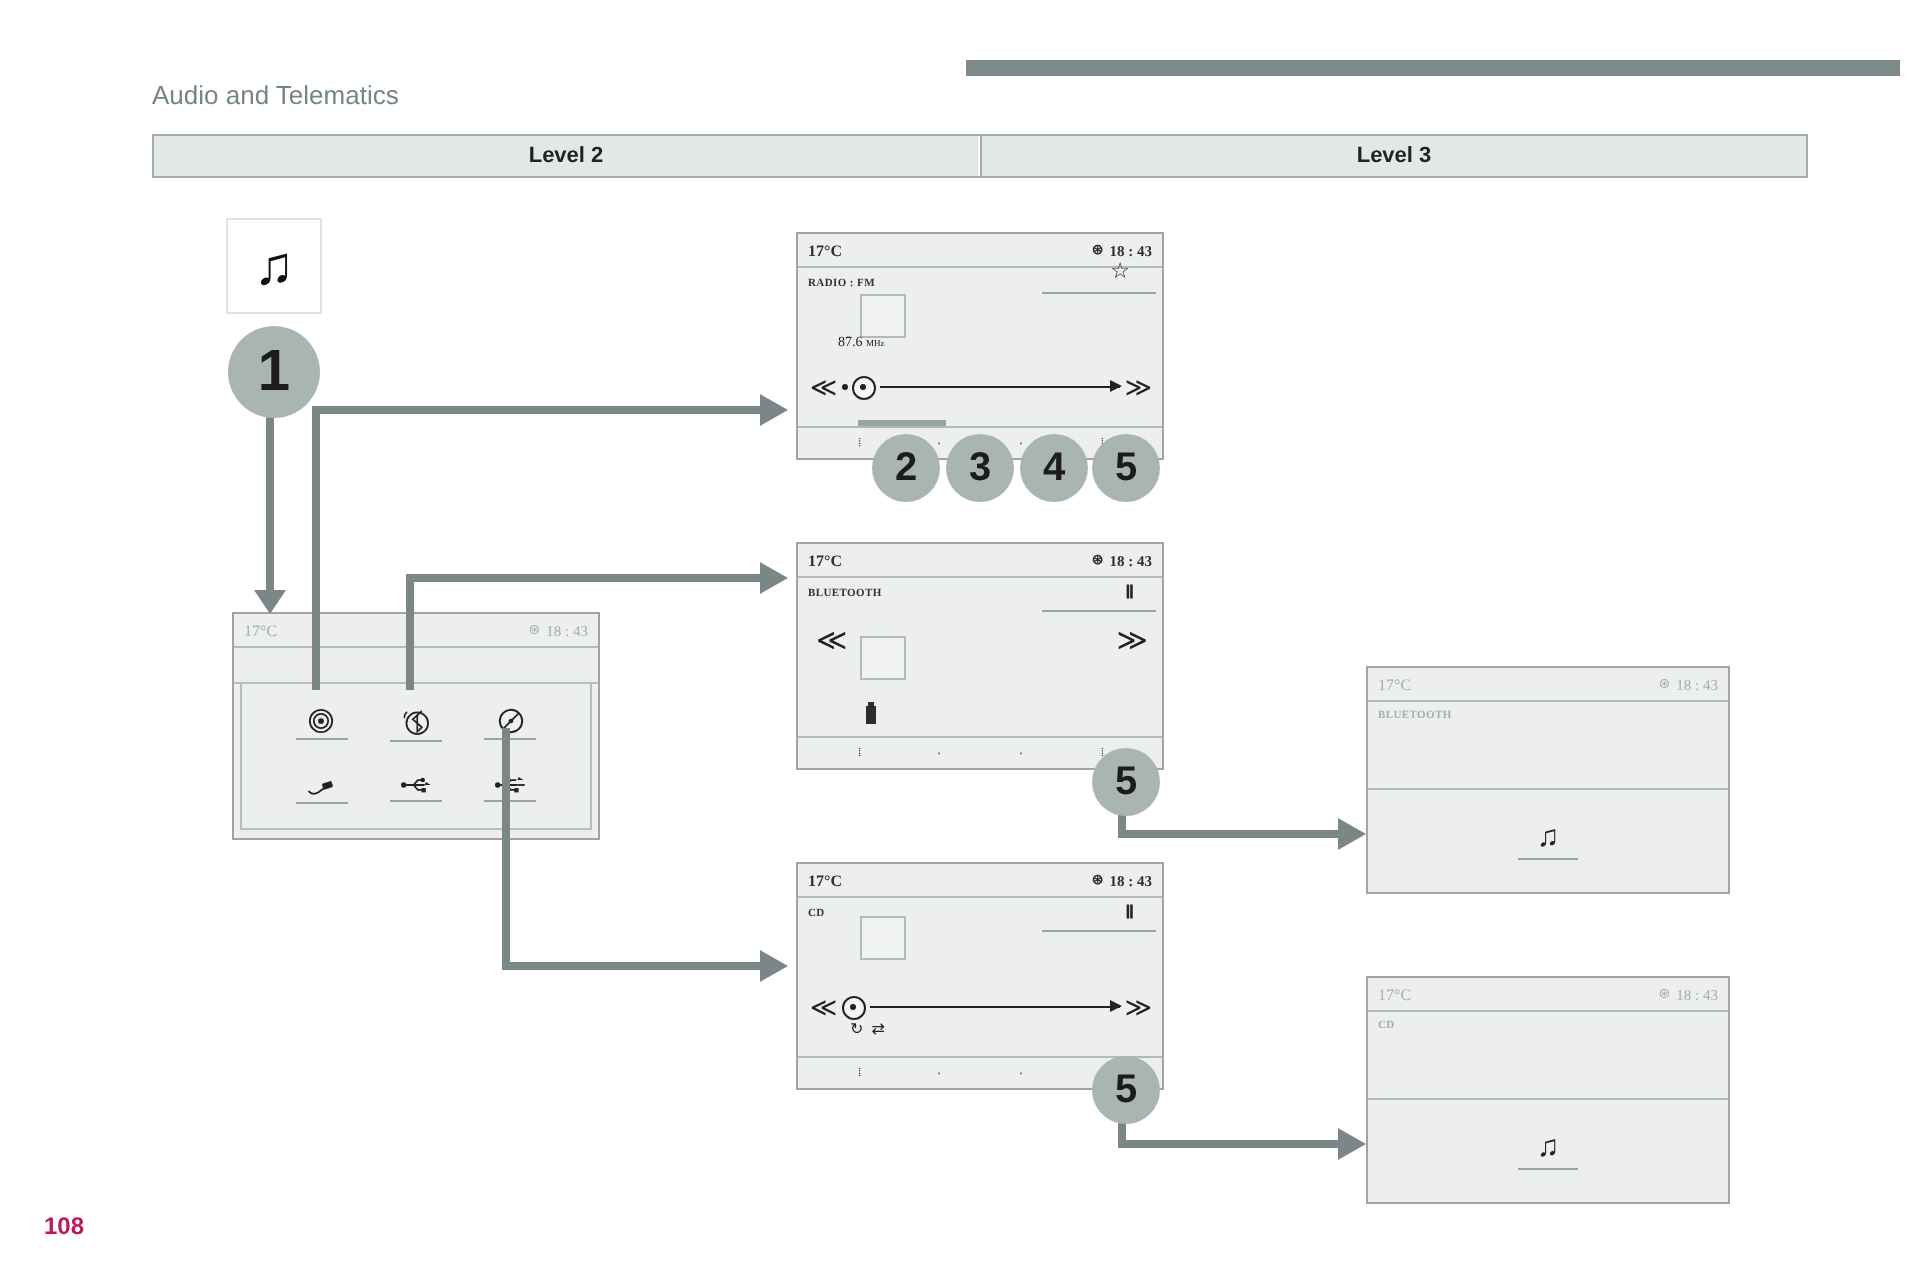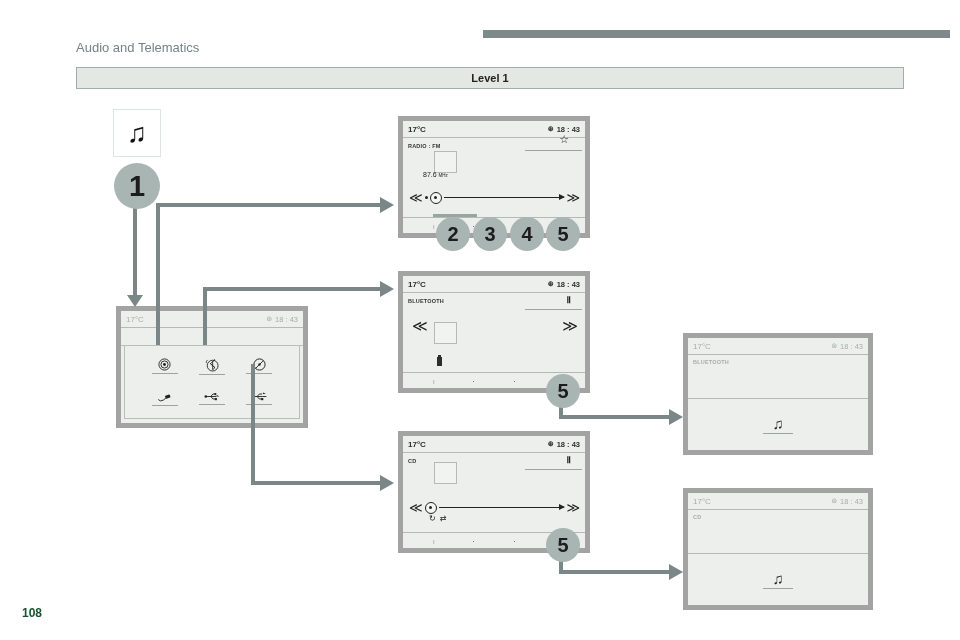--- a/index.html
+++ b/index.html
@@ -5,36 +5,36 @@
   html,body{margin:0;padding:0;}
   body{width:960px;height:640px;background:#fff;font-family:"Liberation Sans",sans-serif;position:relative;overflow:hidden;}
   #canvas{position:absolute;inset:0;}
 
   
   .doc-title{position:absolute;left:76px;top:25px;font-size:13px;color:#758484;margin-top:15px;}
   .head-bar{position:absolute;left:483px;top:30px;width:467px;height:8px;background:#7e8a8a;}
   .levels{position:absolute;left:76px;top:67px;width:826px;height:20px;display:flex;border:1px solid #a3adaa;background:#fff;}
   .levels .cell{flex:1;background:#e3e8e5;border-left:1px solid #a3adaa;margin-left:1px;display:flex;align-items:center;justify-content:center;font-size:11px;font-weight:bold;color:#222;}
   .levels .cell:first-child{border-left:none;margin-left:0;}
-  .pageno{position:absolute;left:22px;top:606px;font-size:12px;font-weight:bold;color:#14532d;}
+  .pageno{position:absolute;left:22px;top:606px;font-size:12px;font-weight:bold;color:#be185d;}
   .watermark{position:absolute;right:10px;top:600px;font-size:25px;color:#97a1a1;}
 
   
   .music-box{position:absolute;left:113px;top:109px;width:46px;height:46px;background:#fff;border:1px solid #dde3e1;display:flex;align-items:center;justify-content:center;font-size:27px;color:#111;}
   .callout{position:absolute;border-radius:50%;background:#a9b5b3;color:#1c1c1c;display:flex;align-items:center;justify-content:center;font-weight:bold;}
   .callout.big{width:46px;height:46px;font-size:29px;}
   .callout.small{width:34px;height:34px;font-size:20px;}
 
   
   .cline{position:absolute;background:#7b8787;}
   .arr-r{position:absolute;width:0;height:0;border-top:8px solid transparent;border-bottom:8px solid transparent;border-left:14px solid #7b8787;}
   .arr-d{position:absolute;width:0;height:0;border-left:8px solid transparent;border-right:8px solid transparent;border-top:12px solid #7b8787;}
 
   
-  .screen{position:absolute;background:#edefec;border:5px solid #a3a3a3;}
+  .screen{position:absolute;background:#edefec;border:1px solid #a3a3a3;font-family:Liberation Serif, serif;}
   .hd{position:absolute;left:0;right:0;top:0;height:17px;border-bottom:1px solid #b2bbb8;display:flex;align-items:center;justify-content:space-between;padding:0 5px;box-sizing:border-box;}
   .hd .temp{font-size:8px;font-weight:bold;color:#2e2e2e;}
   .hd .time{font-size:7.5px;font-weight:bold;color:#2e2e2e;display:flex;align-items:center;gap:3px;justify-content:space-between;}
   .hd.gray .temp,.hd.gray .time{color:#a4aeac;font-weight:normal;}
   .clock-ic{font-size:7px;}
   .srclbl{position:absolute;left:5px;top:22px;font-size:5.5px;font-weight:bold;color:#333;letter-spacing:.2px;}
   .srclbl.gray{color:#a4aeac;}
   .star{position:absolute;right:16px;top:12px;font-size:11px;color:#222;}
   .rule-r{position:absolute;right:3px;width:57px;border-top:1px solid #9aa5a2;}
   .pause{position:absolute;right:14px;top:19px;font-size:9px;font-weight:bold;color:#222;}
@@ -72,21 +72,22 @@
 </style>
 </head>
 <body>
 
 <div id="canvas">
 
   <div class="doc-title">Audio and Telematics</div>
   <div class="head-bar"></div>
 
   <div class="levels">
-    <div class="cell">Level 1</div>
+    <div class="cell">Level 2</div>
+    <div class="cell">Level 3</div>
   </div>
 
   <div class="music-box">
     <span>♫</span>
   </div>
 
   <div class="screen" style="left:116px;top:306px;width:182px;height:112px;">
     <div class="hd gray">
       <span class="temp">17°C</span>
       <span class="time">

